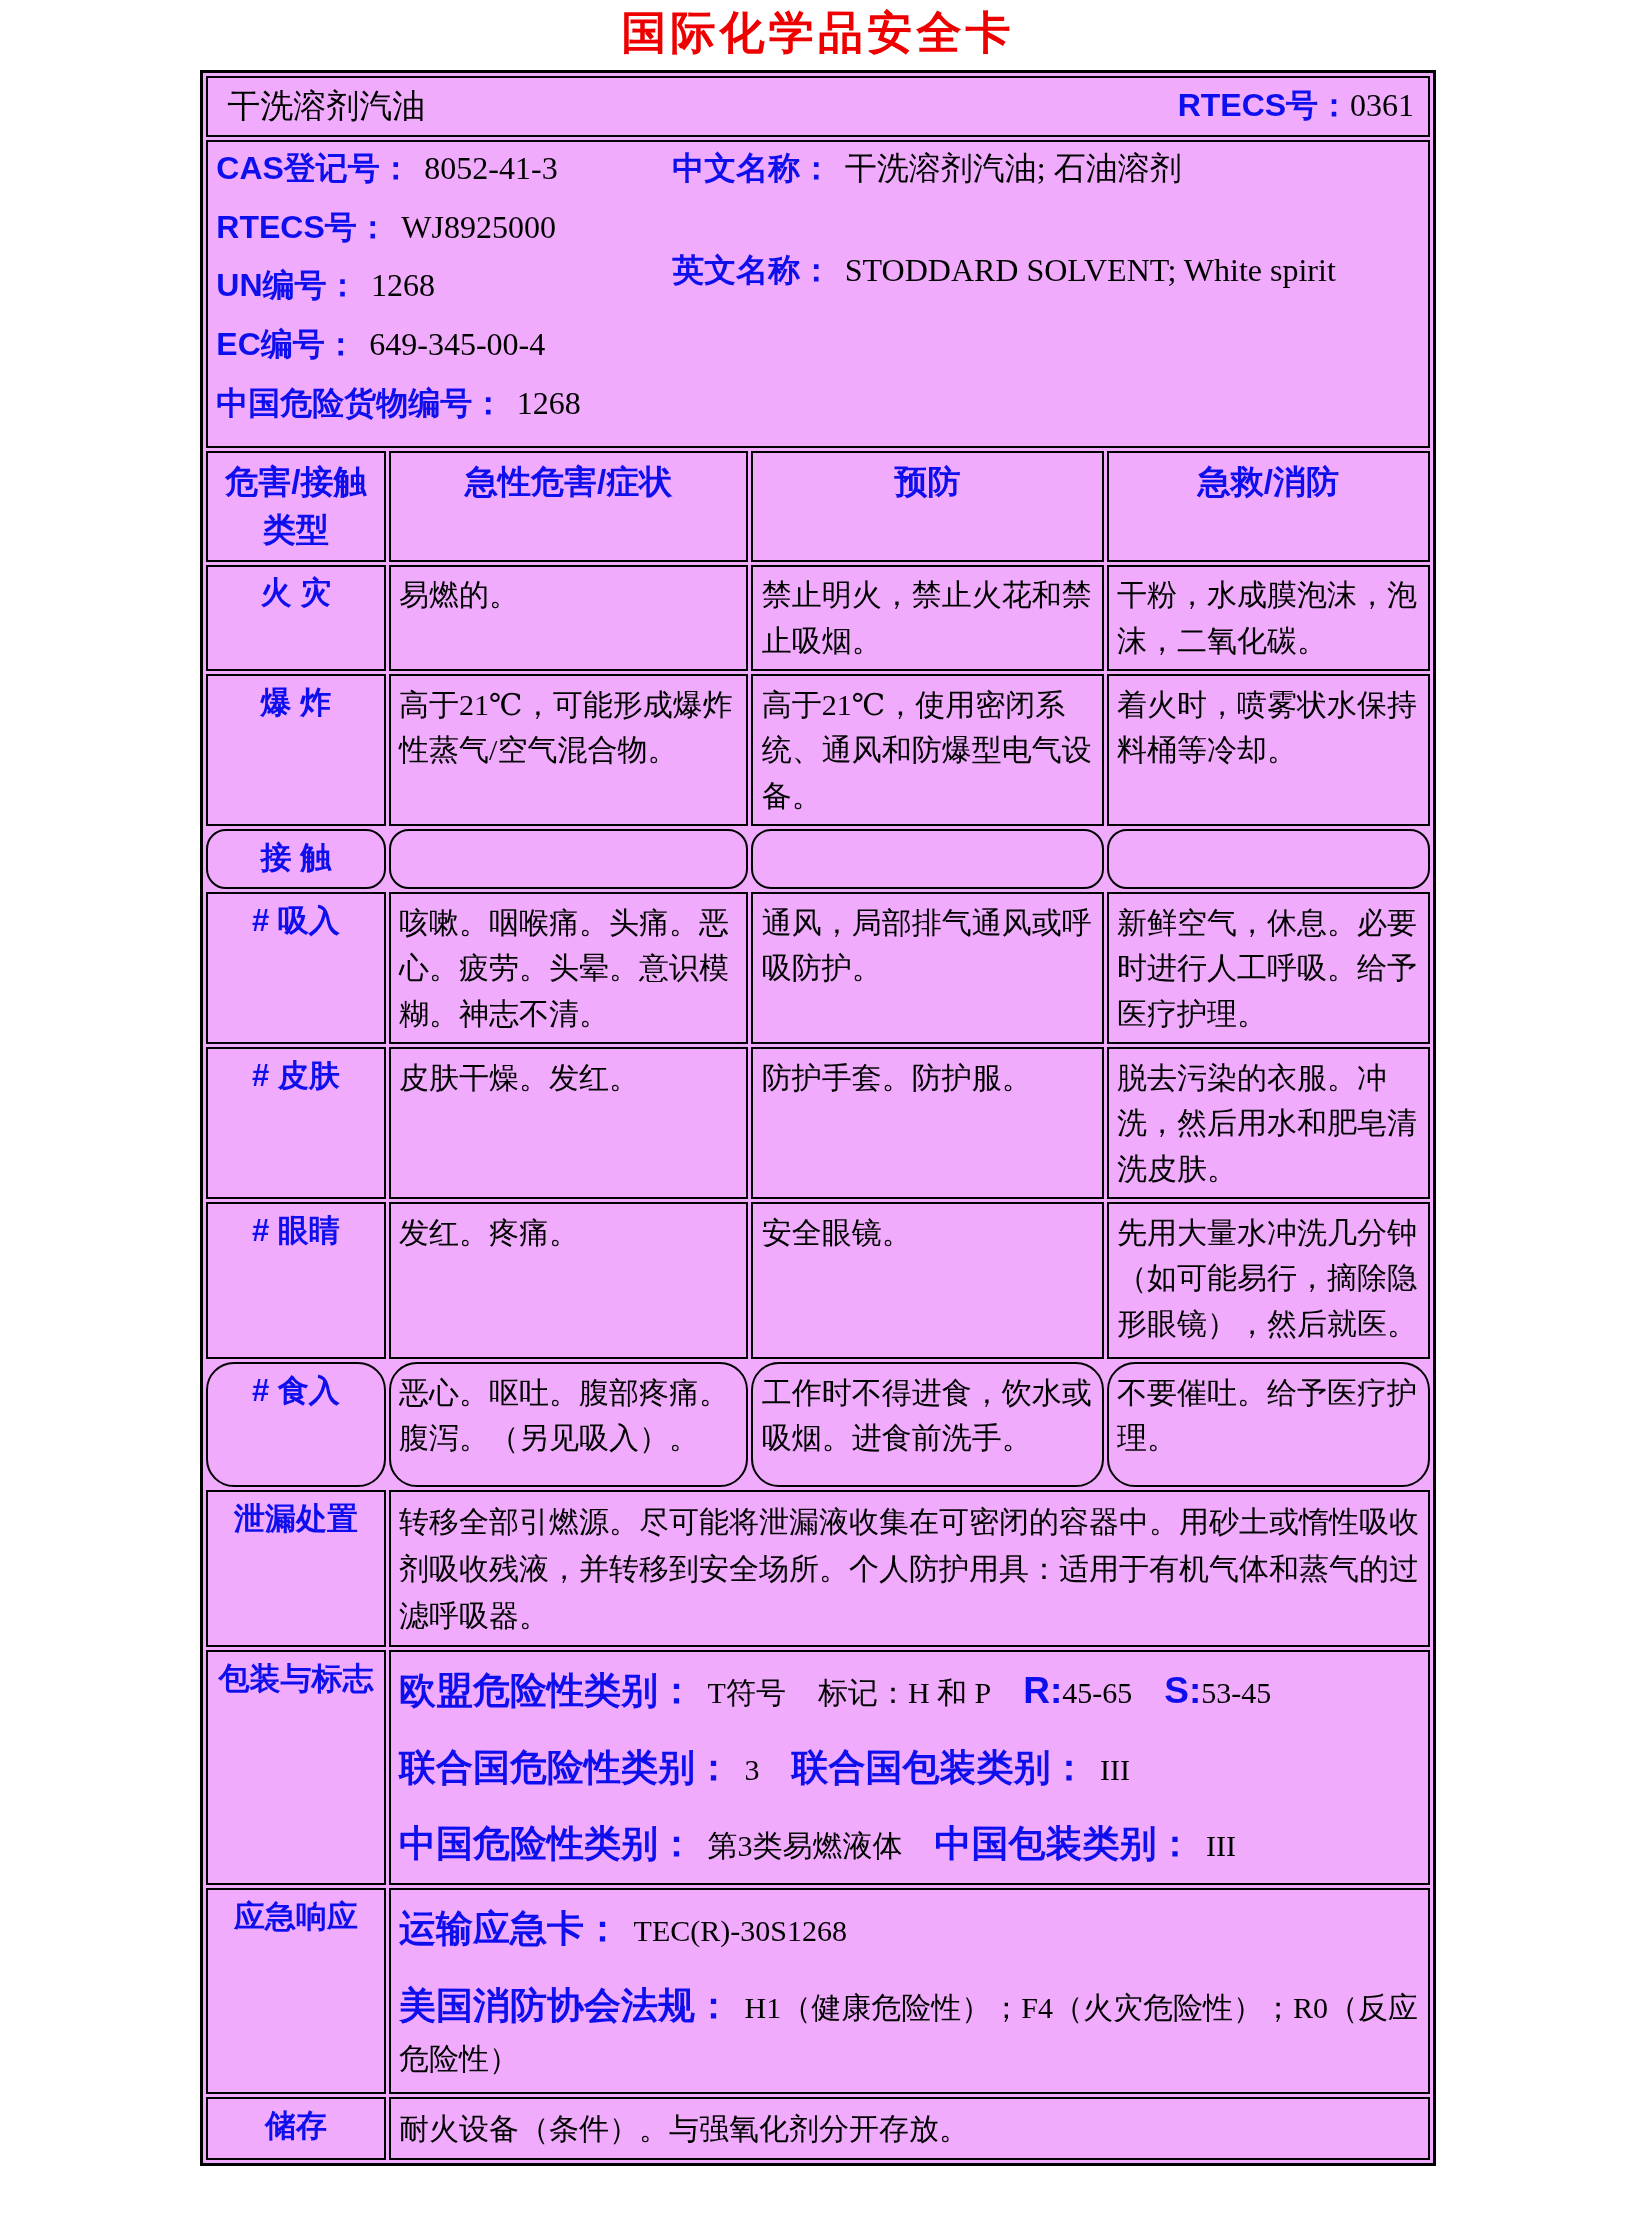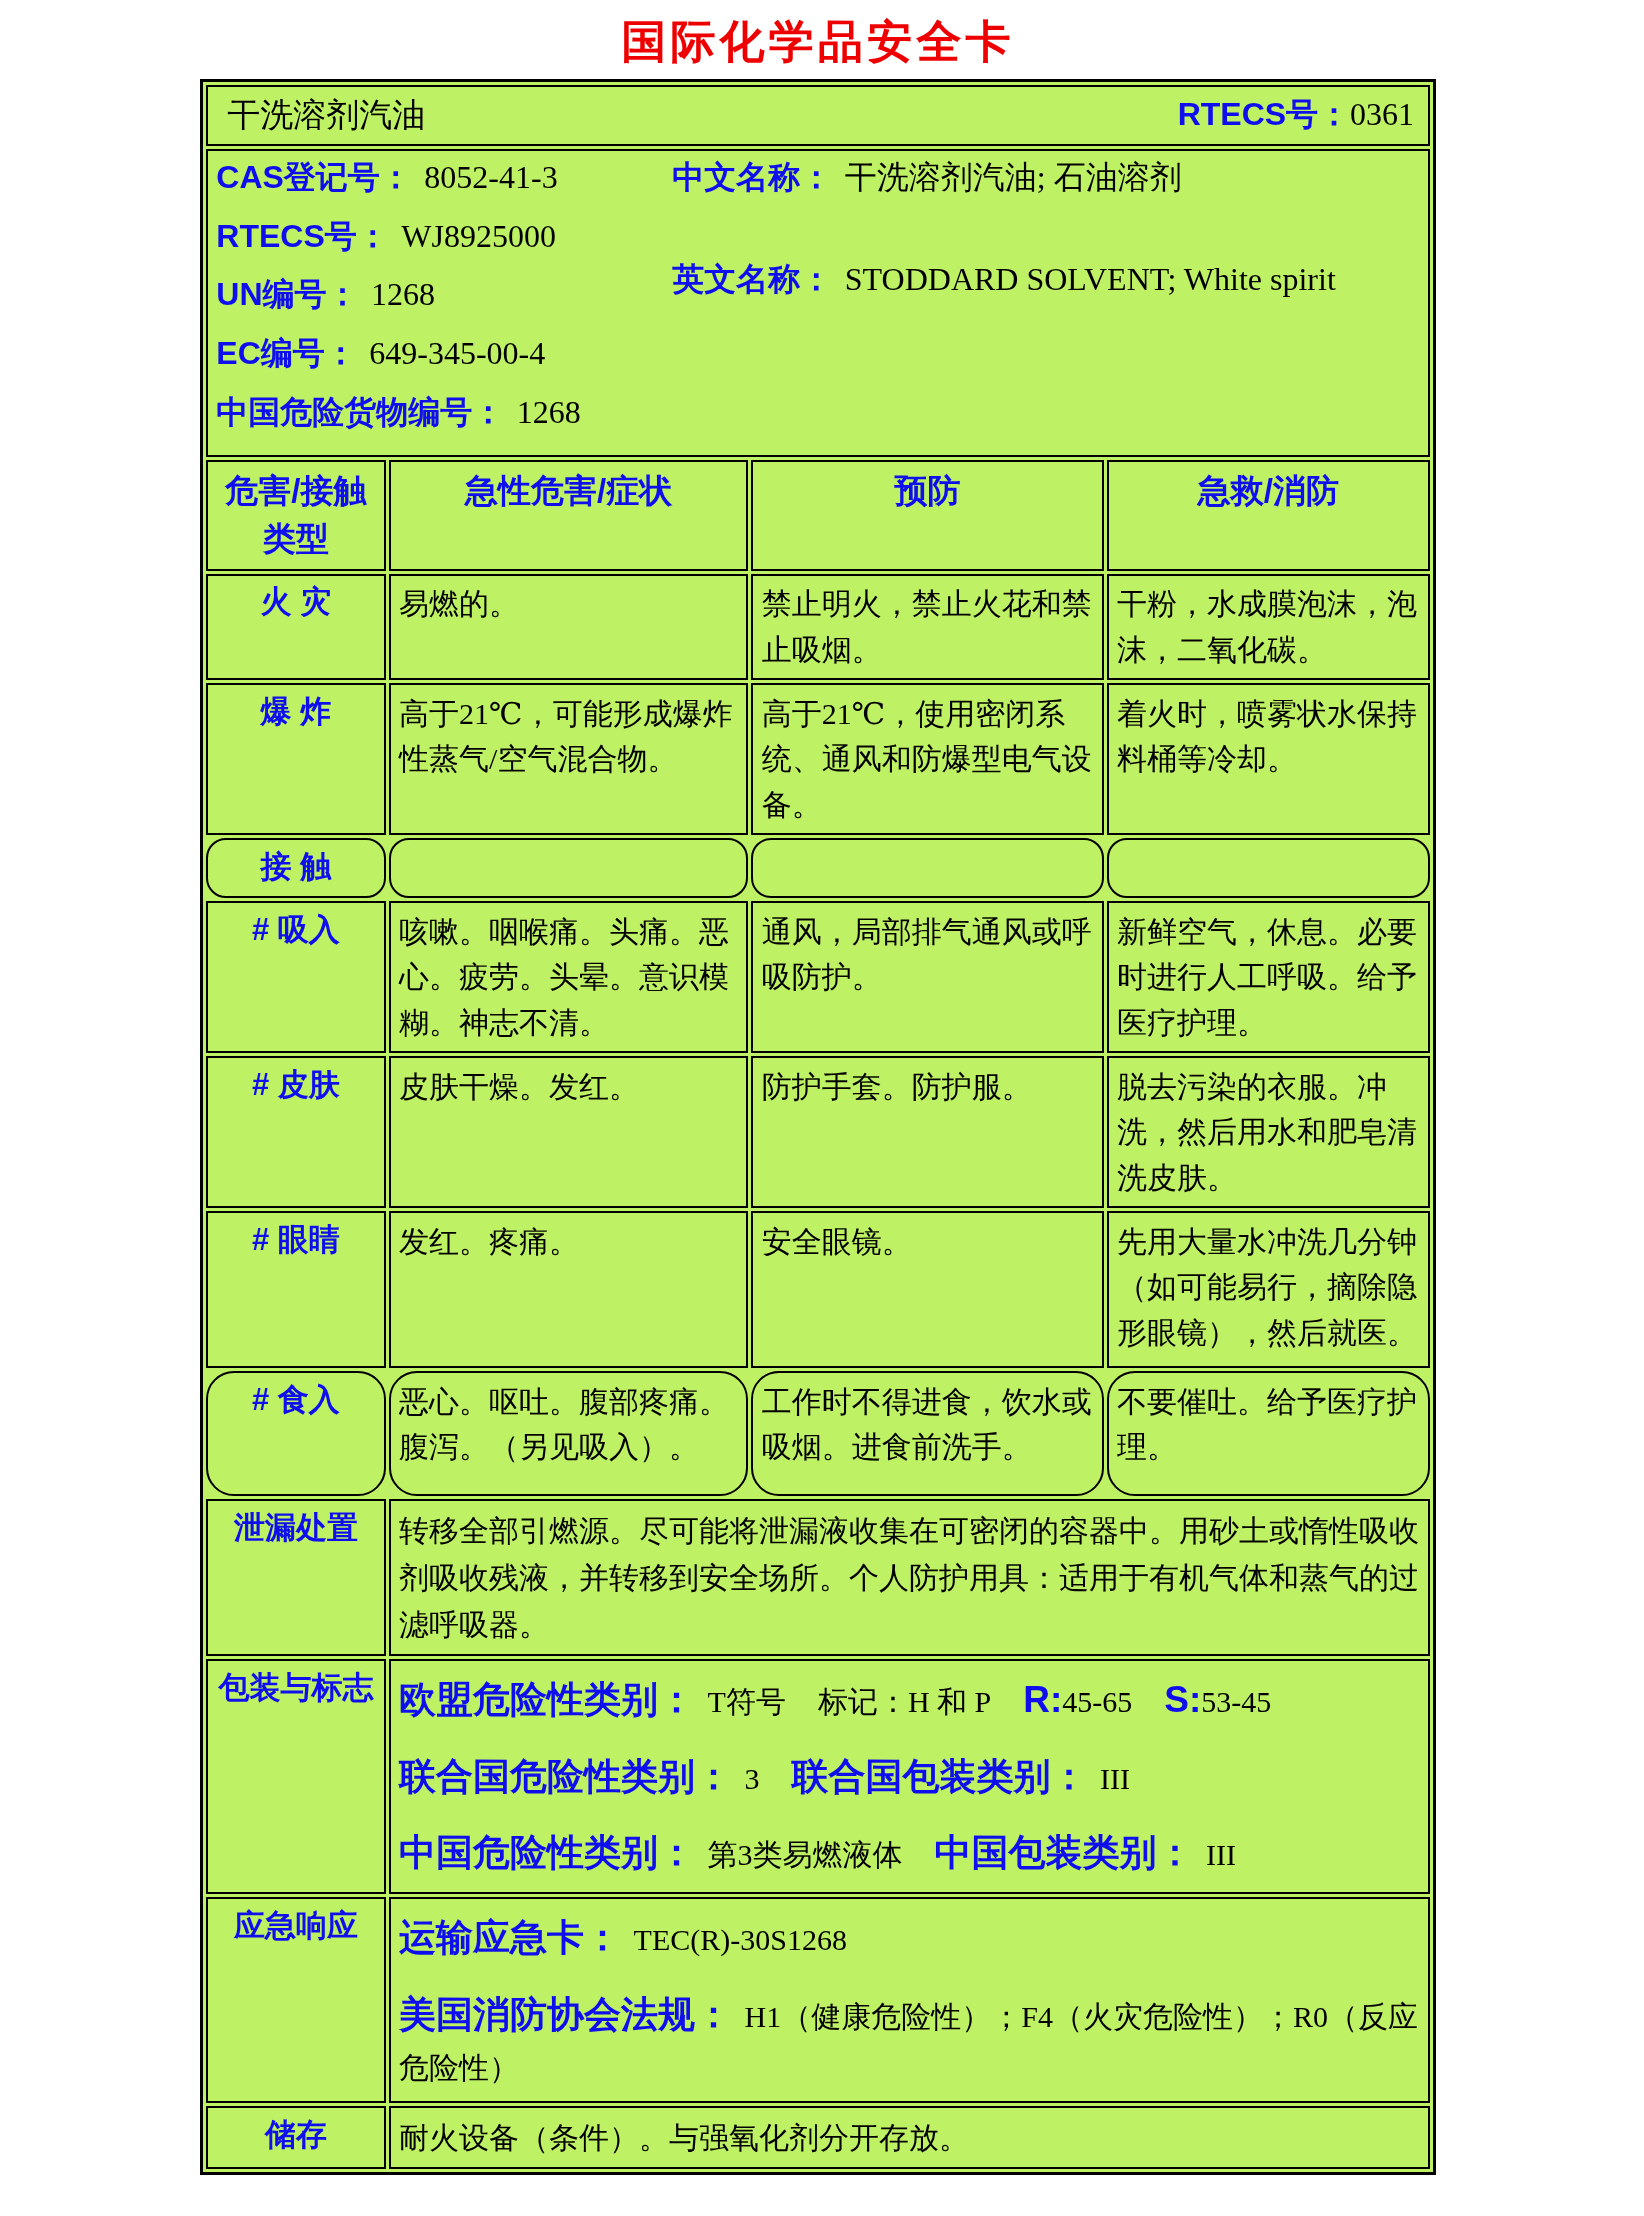--- a/index.html
+++ b/index.html
@@ -3,35 +3,35 @@
 <meta charset="utf-8">
 <style>
   * { box-sizing: border-box; }
   html, body {
     margin: 0; padding: 0;
     background: #ffffff;
     width: 1644px; min-height: 2216px;
     font-family: "Liberation Serif", "DejaVu Serif", serif;
     color: #000000;
   }
-  .page { width: 1356px; min-height: 2216px; padding-top: 15px; }
+  .page { width: 1356px; min-height: 2216px; padding-top: 6px; }
   .doc-title {
     width: 1236px; margin: 0 0 9.7px 200px;
     text-align: center;
     font-family: "Liberation Sans", "DejaVu Sans", sans-serif;
     font-weight: bold; font-size: 45px; line-height: 1.2;
     color: #ee0000; letter-spacing: 4.2px;
   }
   table.card {
     margin-left: 200px;
     width: 1236px;
     border: 3.5px solid #000;
     border-collapse: separate;
     border-spacing: 3.5px;
-    background: #bef264;
+    background: #f0abfc;
   }
   table.card td {
     border: 2.1px solid #000;
     vertical-align: top;
     padding: 5.6px 8.3px;
   }
   
   td.name-cell { height: 61px; }
   .name-flex { display: flex; justify-content: space-between; align-items: center; height: 100%; }
   .chem-name { font-size: 33px; padding-left: 11px; }

